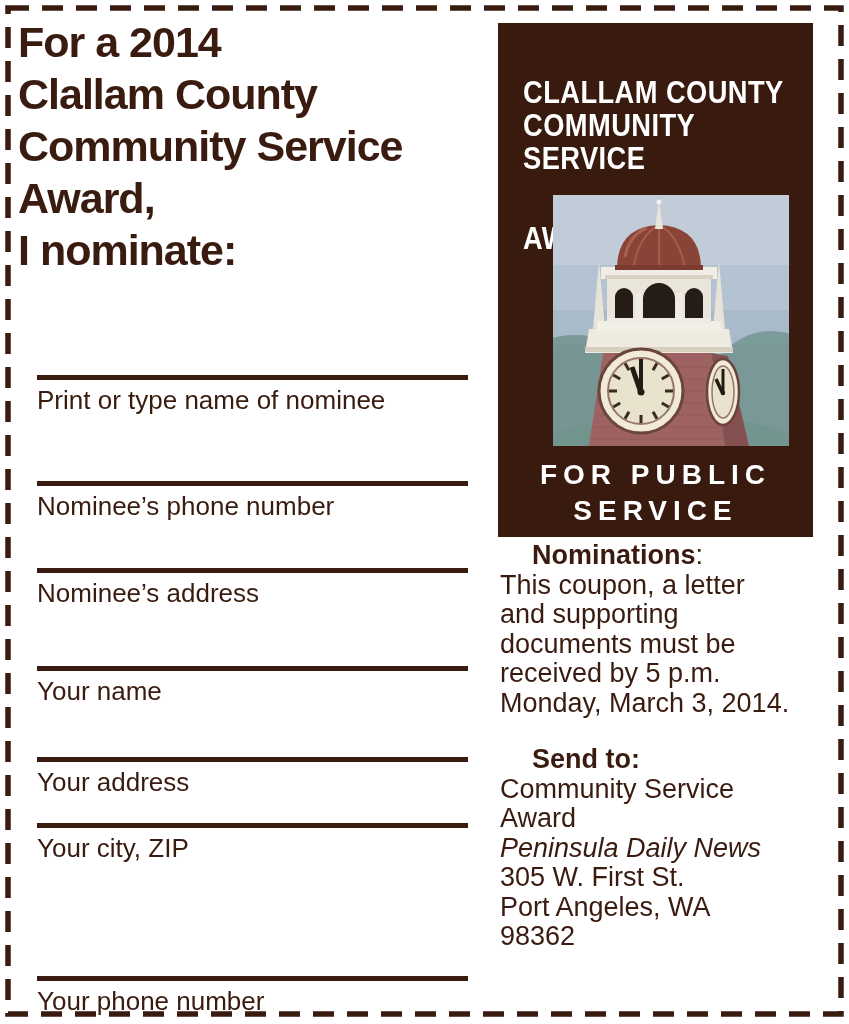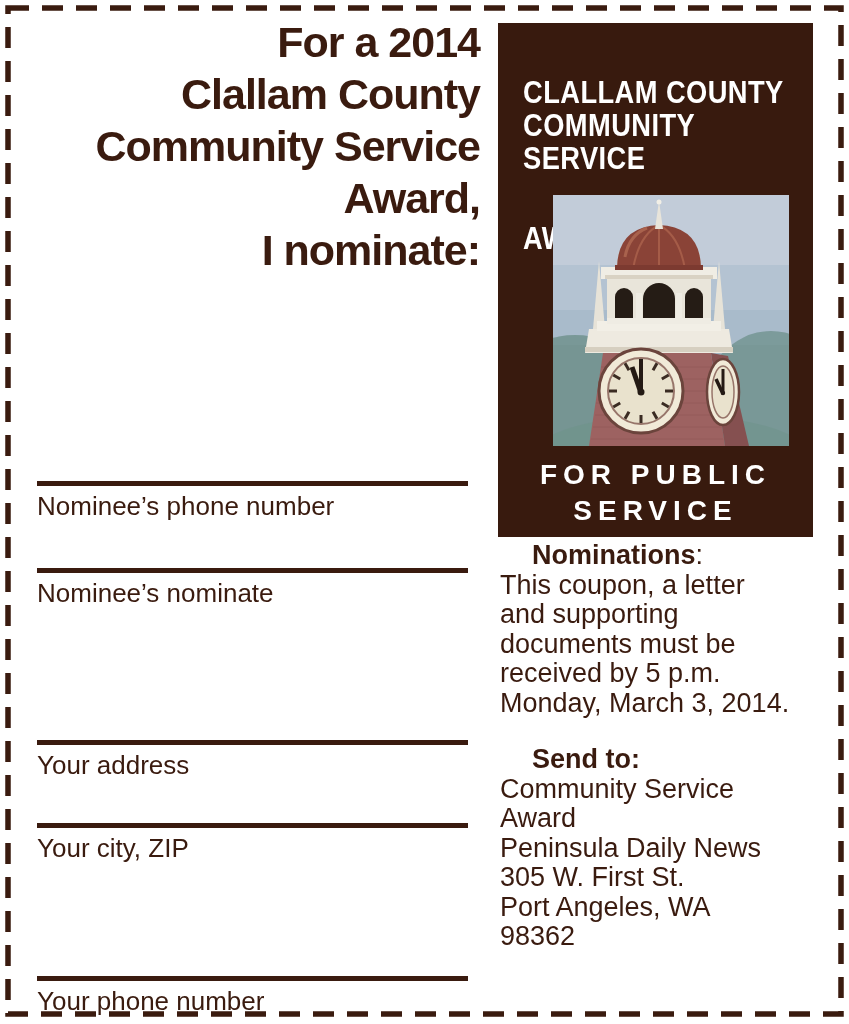--- a/index.html
+++ b/index.html
@@ -14,21 +14,21 @@
     background:var(--paper);
     font-family:"Liberation Sans","DejaVu Sans",sans-serif;
     color:var(--ink);
     overflow:hidden;
   }
   .border-svg{position:absolute;left:0;top:0;width:849px;height:1024px;pointer-events:none;}
 
   
   .title{
     position:absolute;left:18px;top:16px;width:462px;
-    text-align:right;font-weight:bold;
+    text-align:left;font-weight:bold;
     font-size:43px;line-height:52px;letter-spacing:-1px;
     white-space:pre-line;color:var(--ink);
   }
   .field{position:absolute;left:37px;width:431px;}
   .rule{width:431px;height:5px;background:var(--ink);}
   .flabel{margin-top:5px;font-size:26px;line-height:30px;color:var(--ink);}
 
   
   .panel{
     position:absolute;left:498px;top:23px;width:315px;height:514px;
@@ -48,47 +48,55 @@
     text-align:center;color:#fff;font-weight:bold;
     font-size:28px;line-height:36px;letter-spacing:6px;
     white-space:pre-line;
   }
 
   
   .note{position:absolute;left:500px;width:344px;font-size:27px;line-height:29.5px;}
   .nominations{top:541px;}
   .sendto{top:745px;}
   .b{font-weight:bold;margin-left:32px;}
-  .i{}
+  .i{font-style:italic;}
   .body{white-space:pre-line;}
 </style>
 </head>
 <body>
 
 <div class="coupon">
 
   <svg class="border-svg" viewBox="0 0 849 1024" aria-hidden="true">
     <rect x="8" y="8" width="833" height="1006" fill="none" stroke="#3a1b0f" stroke-width="5.5" stroke-dasharray="21 13"></rect>
   </svg>
 
   <div class="title">For a 2014
 Clallam County
 Community Service
 Award,
 I nominate:</div>
 
+  <div class="field" style="top:375px">
+    <div class="rule"></div>
+    <div class="flabel">Print or type name of nominee</div>
+  </div>
   <div class="field" style="top:481px">
     <div class="rule"></div>
     <div class="flabel">Nominee’s phone number</div>
   </div>
   <div class="field" style="top:568px">
     <div class="rule"></div>
-    <div class="flabel">Nominee’s nominate</div>
-  </div>
-  <div class="field" style="top:740px">
+    <div class="flabel">Nominee’s address</div>
+  </div>
+  <div class="field" style="top:666px">
+    <div class="rule"></div>
+    <div class="flabel">Your name</div>
+  </div>
+  <div class="field" style="top:757px">
     <div class="rule"></div>
     <div class="flabel">Your address</div>
   </div>
   <div class="field" style="top:823px">
     <div class="rule"></div>
     <div class="flabel">Your city, ZIP</div>
   </div>
   <div class="field" style="top:976px">
     <div class="rule"></div>
     <div class="flabel">Your phone number</div>

